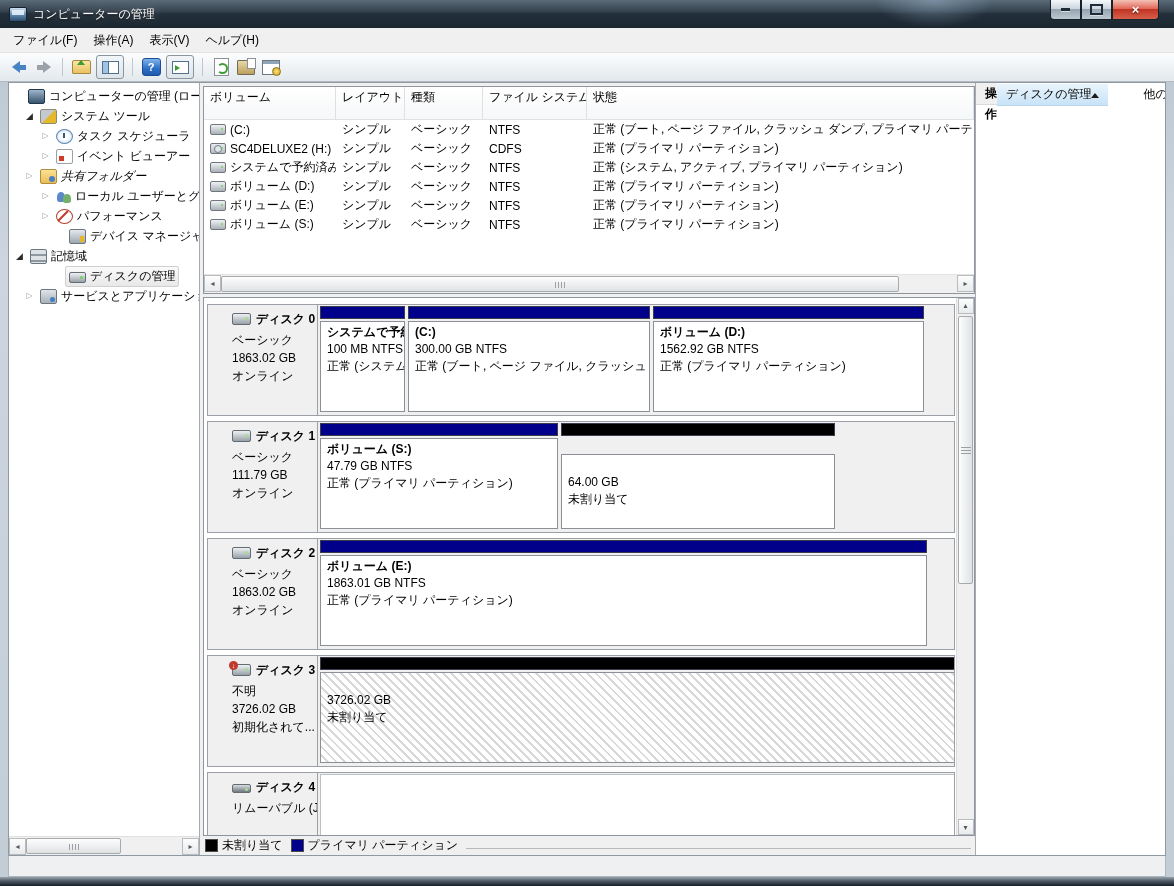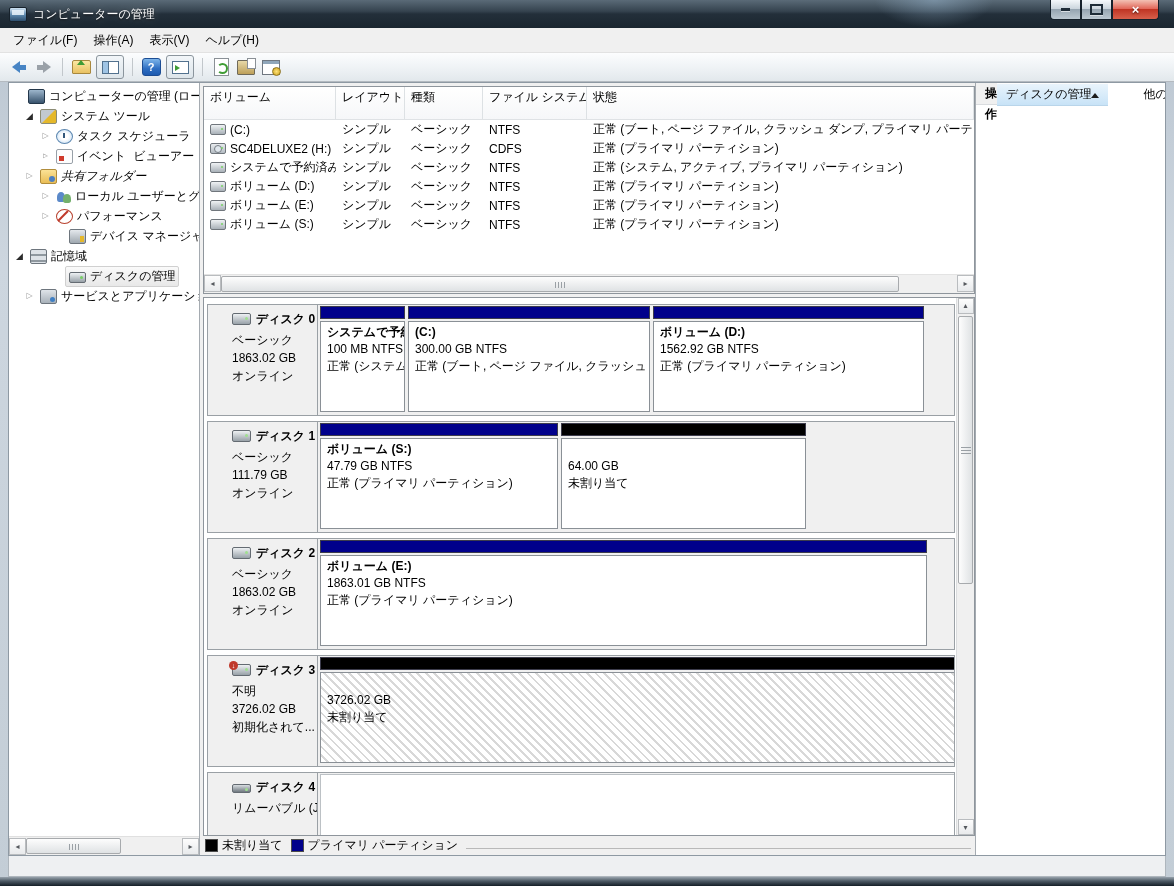--- a/index.html
+++ b/index.html
@@ -258,21 +258,21 @@
           <span class="tlabel">システム ツール</span>
         </span>
       </div>
         <div class="tree-row" style="padding-left: 30px;">
         <span class="arrow col"></span>
         <span class="tsel">
           <span class="ti task-scheduler"></span>
           <span class="tlabel">タスク スケジューラ</span>
         </span>
       </div>
-        <div class="tree-row" style="padding-left: 30px; font-family: Liberation Mono, monospace;">
+        <div class="tree-row" style="padding-left: 30px;">
         <span class="arrow col"></span>
         <span class="tsel">
           <span class="ti event-viewer"></span>
           <span class="tlabel">イベント ビューアー</span>
         </span>
       </div>
         <div class="tree-row" style="padding-left: 14px; font-style: italic;">
         <span class="arrow col"></span>
         <span class="tsel">
           <span class="ti shared-folder"></span>
@@ -472,21 +472,21 @@
           <div class="parts">
 
           <div class="part primary" style="width: 238px;">
               <div class="band"></div>
               <div class="pbody">
                 <div class="pt">ボリューム (S:)</div>
                 <div class="pl">47.79 GB NTFS</div>
                 <div class="pl">正常 (プライマリ パーティション)</div>
               </div>
             </div>
-              <div class="part unallocated" style="width: 245px;">
+              <div class="part unallocated" style="width: 274px; gap: 16px;">
               <div class="band"></div>
               <div class="pbody">
                 <div class="pt"></div>
                 <div class="pl">64.00 GB</div>
                 <div class="pl">未割り当て</div>
               </div>
             </div>
             </div>
         </div>
           <div class="disk-row">

